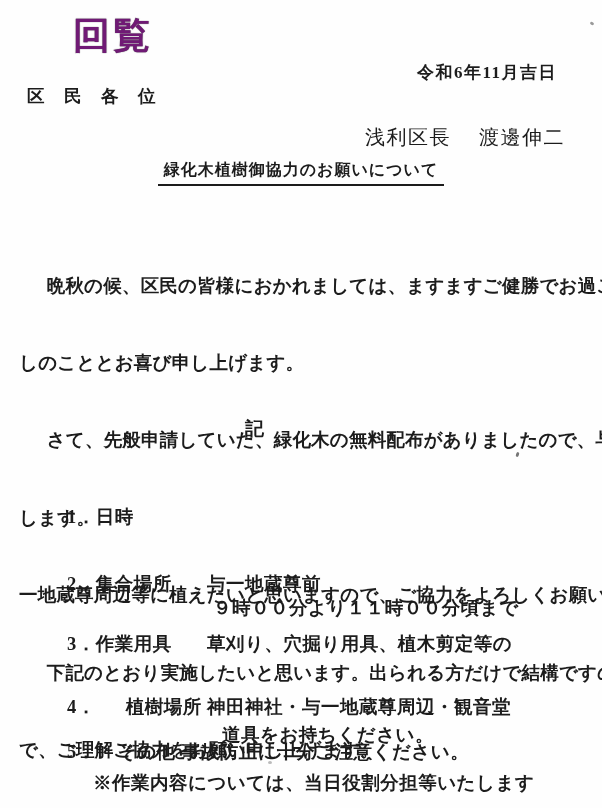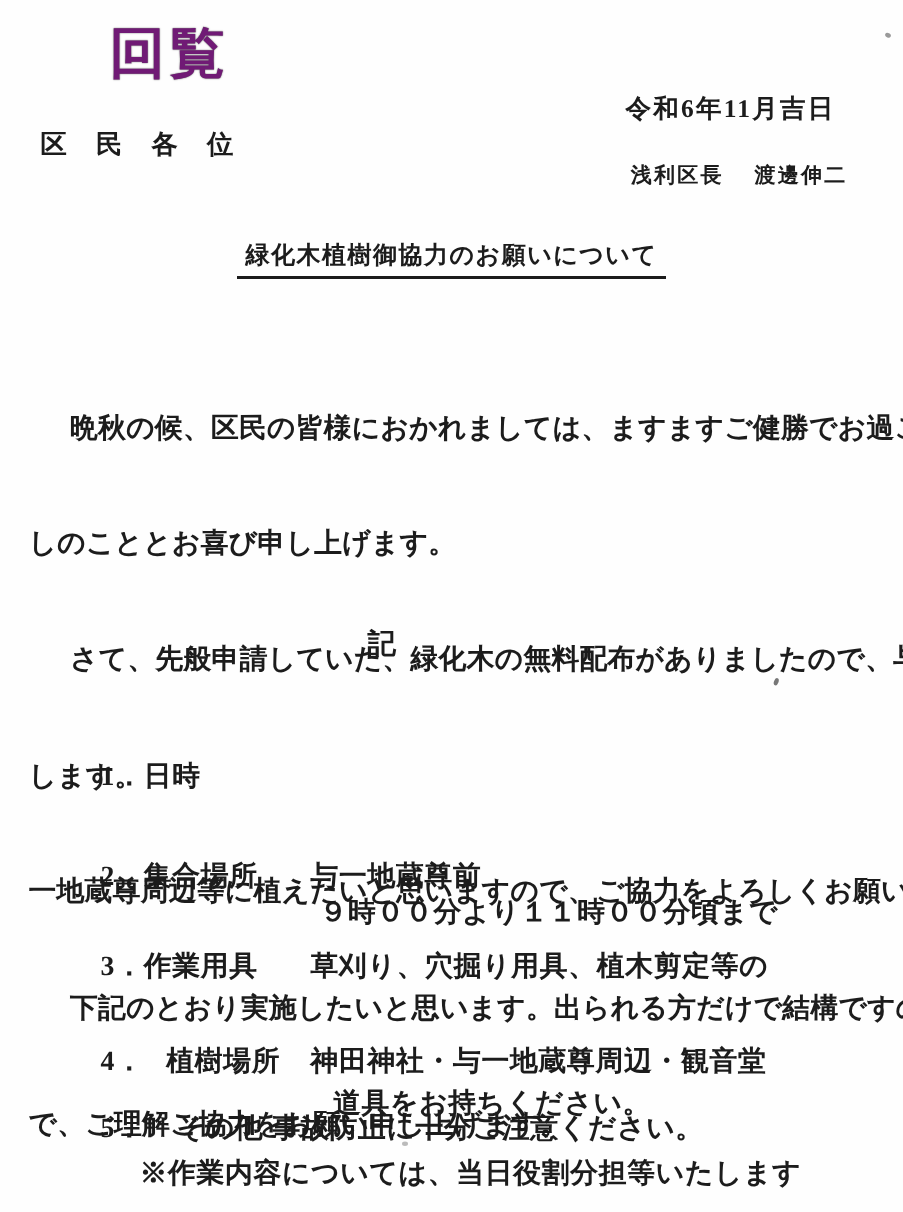--- a/index.html
+++ b/index.html
@@ -26,22 +26,22 @@
     font-size:17px;font-weight:700;letter-spacing:1.5px;
   }
   
   .addressee{
     position:absolute;left:27px;top:84px;
     font-size:17.5px;font-weight:700;letter-spacing:1px;
     white-space:pre;
   }
   
   .sender-line{
-    position:absolute;top:108px;right:37px;
-    font-size:14px;font-weight:700;letter-spacing:1.5px;
+    position:absolute;top:124px;right:37px;
+    font-size:20px;font-weight:400;letter-spacing:1.5px;
     white-space:pre;
   }
   
   .title-wrap{
     position:absolute;left:0;right:0;top:160px;
     text-align:center;
   }
   .doc-title{
     display:inline-block;
     font-size:16px;font-weight:800;letter-spacing:1px;
@@ -64,21 +64,21 @@
   
   .item{
     position:absolute;left:67px;
     font-size:18.5px;font-weight:700;letter-spacing:0.5px;
     white-space:pre;
   }
   .item .row{display:flex;}
   .item .labelbox{width:140px;flex:0 0 140px;display:flex;}
   .item .num{}
   .item .label{}
-  .item .label.shift10{margin-left:15px;}
+  .item .label.shift10{margin-left:30px;}
   .item .cont{padding-left:146px;margin-top:24px;}
   .item .cont.deep{padding-left:155px;}
   .item5-row{display:flex;}
   .item5-row .label{margin-left:22px;}
   .item5-row .val{margin-left:6px;}
   
   .notes{
     position:absolute;left:93px;top:720px;
     font-size:18.5px;font-weight:700;letter-spacing:0.5px;
     line-height:25.5px;white-space:pre;

